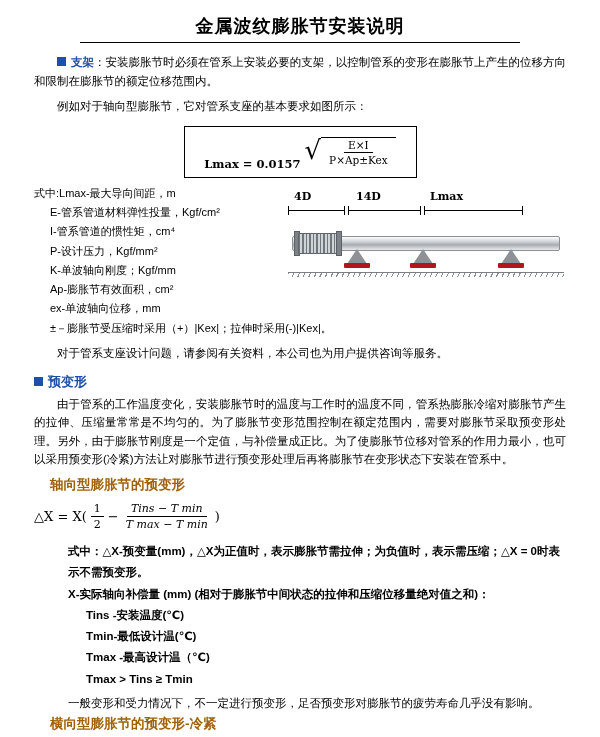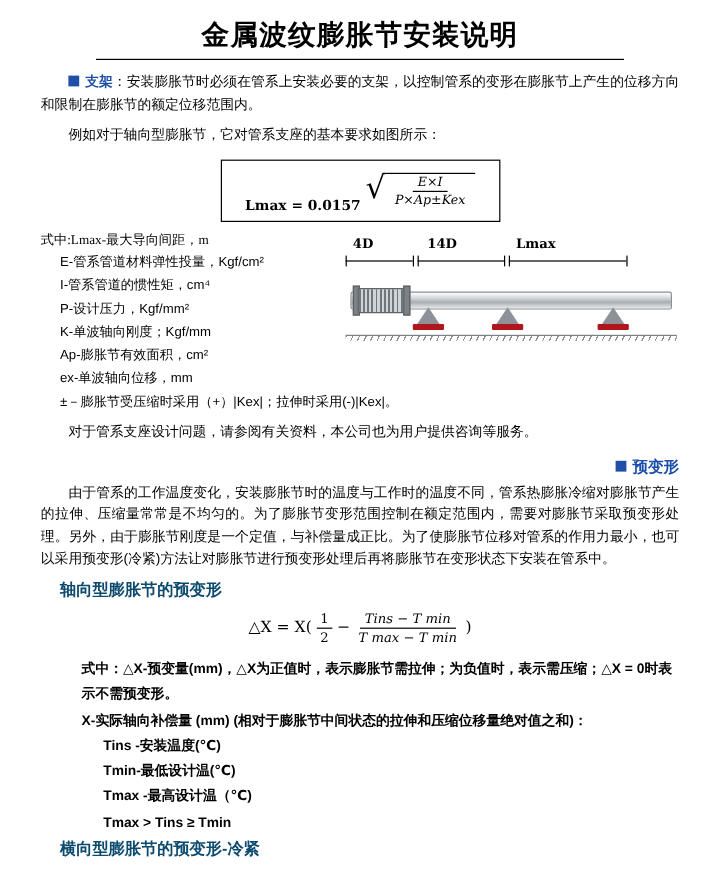--- a/index.html
+++ b/index.html
@@ -16,21 +16,21 @@
   }
   .page {
     position: relative;
     width: 600px;
     height: 737px;
     padding: 0;
     box-sizing: border-box;
   }
   .title {
     text-align: center;
-    font-size: 23px;
+    font-size: 18px;
     font-weight: bold;
     letter-spacing: 1px;
     margin: 14px 0 2px 0;
     font-family: "DejaVu Serif", "Liberation Serif", serif;
   }
   .title-rule {
     width: 440px;
     height: 1px;
     background: #000;
     margin: 4px auto 10px auto;
@@ -47,31 +47,30 @@
   .indent {
     text-indent: 2em;
   }
   .heading-blue {
     color: #1a4ea8;
     font-weight: bold;
     font-size: 13px;
     margin: 10px 0 4px 0;
     display: flex;
     align-items: center;
-    justify-content: flex-end;
   }
   .sq {
     display: inline-block;
     width: 9px;
     height: 9px;
     background: #1f4fa6;
     margin-right: 5px;
   }
   .subhead-blue {
-    color: #0c4a6e;
+    color: #a16207;
     font-weight: bold;
     font-size: 13.5px;
     margin: 2px 0 8px 0;
     padding-left: 16px;
   }
   .inline-bold-lead {
     font-weight: bold;
     color: #1f4fa6;
   }
   
@@ -108,21 +107,20 @@
     padding: 1px 4px 0 4px;
     display: flex;
     flex-direction: column;
     align-items: center;
     justify-content: center;
   }
   .frac {
     display: inline-flex;
     flex-direction: column;
     align-items: center;
-    font-style: italic;
     font-size: 10.5px;
   }
   .frac .num {
     padding: 0 4px 1px 4px;
     border-bottom: 1px solid #000;
   }
   .frac .den {
     padding: 1px 4px 0 4px;
   }
   
@@ -132,21 +130,21 @@
   }
   .legend {
     width: 250px;
     flex: 0 0 250px;
     font-size: 11px;
     line-height: 1.75;
   }
   .legend div {
     white-space: nowrap;
   }
-  .legend .l0 { padding-left: 0; font-family: Liberation Serif, serif; }
+  .legend .l0 { padding-left: 0; }
   .legend .l1 { padding-left: 16px; }
   
   .diagram {
     flex: 1 1 auto;
     position: relative;
     height: 120px;
     margin-top: 6px;
   }
   .dlabels {
     position: relative;
@@ -239,21 +237,20 @@
     left: 4px;
     right: 2px;
     top: 52px;
     height: 4px;
     background: repeating-linear-gradient(115deg,#8a8f94 0 1px,transparent 1px 5px);
     border-top: 1px solid #7b8085;
   }
   
   .formula2 {
     display: flex;
-    justify-content: center;
     align-items: center;
     font-family: "DejaVu Serif", "Liberation Serif", serif;
     font-size: 13px;
     margin: 8px 0 10px 0;
   }
   .frac2 {
     display: inline-flex;
     flex-direction: column;
     align-items: center;
     font-size: 11px;
@@ -391,17 +388,18 @@
       <span>)</span>
     </div>
 
     <div class="list-line">式中：△X-预变量(mm)，△X为正值时，表示膨胀节需拉伸；为负值时，表示需压缩；△X = 0时表示不需预变形。</div>
     <div class="list-line">X-实际轴向补偿量 (mm) (相对于膨胀节中间状态的拉伸和压缩位移量绝对值之和)：</div>
     <div class="list-line pl2">Tins -安装温度(℃)</div>
     <div class="list-line pl2">Tmin-最低设计温(℃)</div>
     <div class="list-line pl2">Tmax -最高设计温（℃)</div>
     <div class="list-line pl2">Tmax &gt; Tins ≥ Tmin</div>
 
+    <div class="note">一般变形和受力情况下，不一定进行预变形，足否预变形对膨胀节的疲劳寿命几乎没有影响。</div>
 
     <div class="subhead-blue">横向型膨胀节的预变形-冷紧</div>
 
   </div>
 </div>
 
 </body></html>

